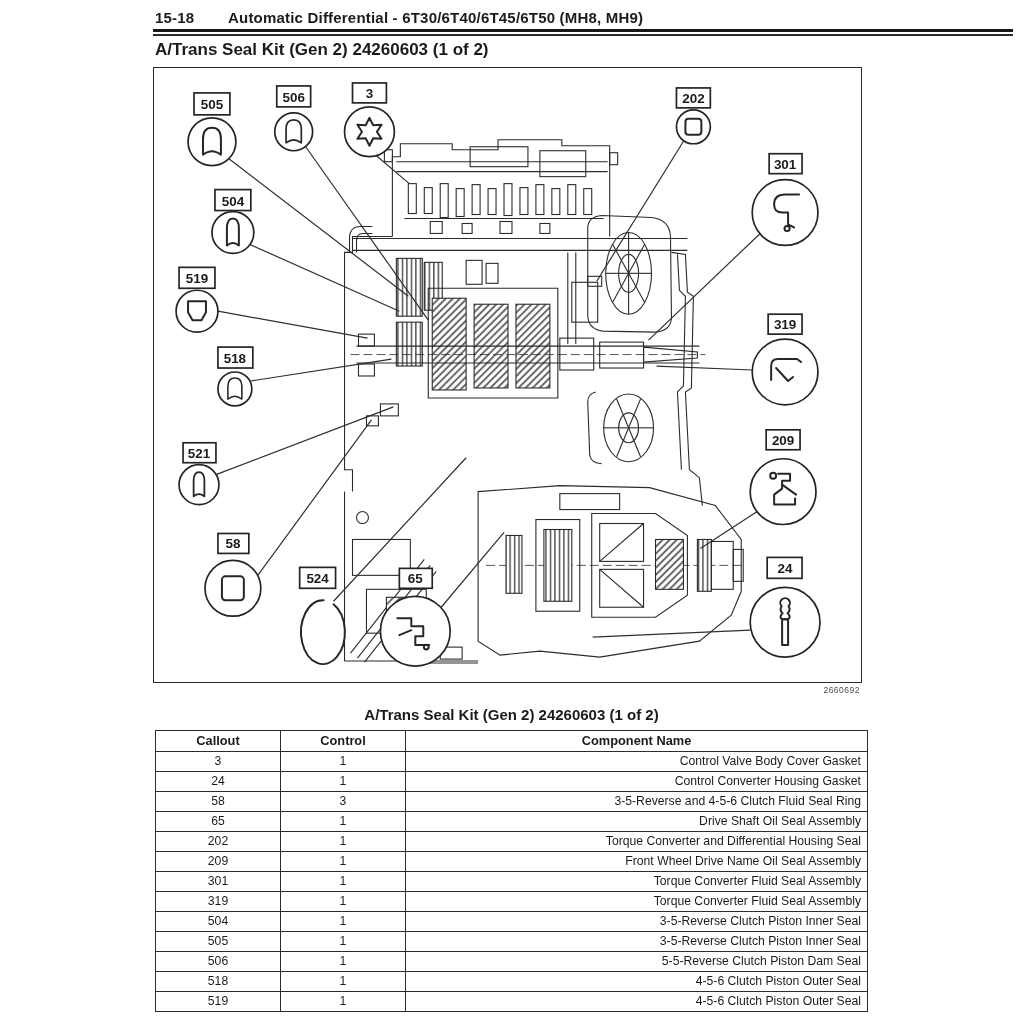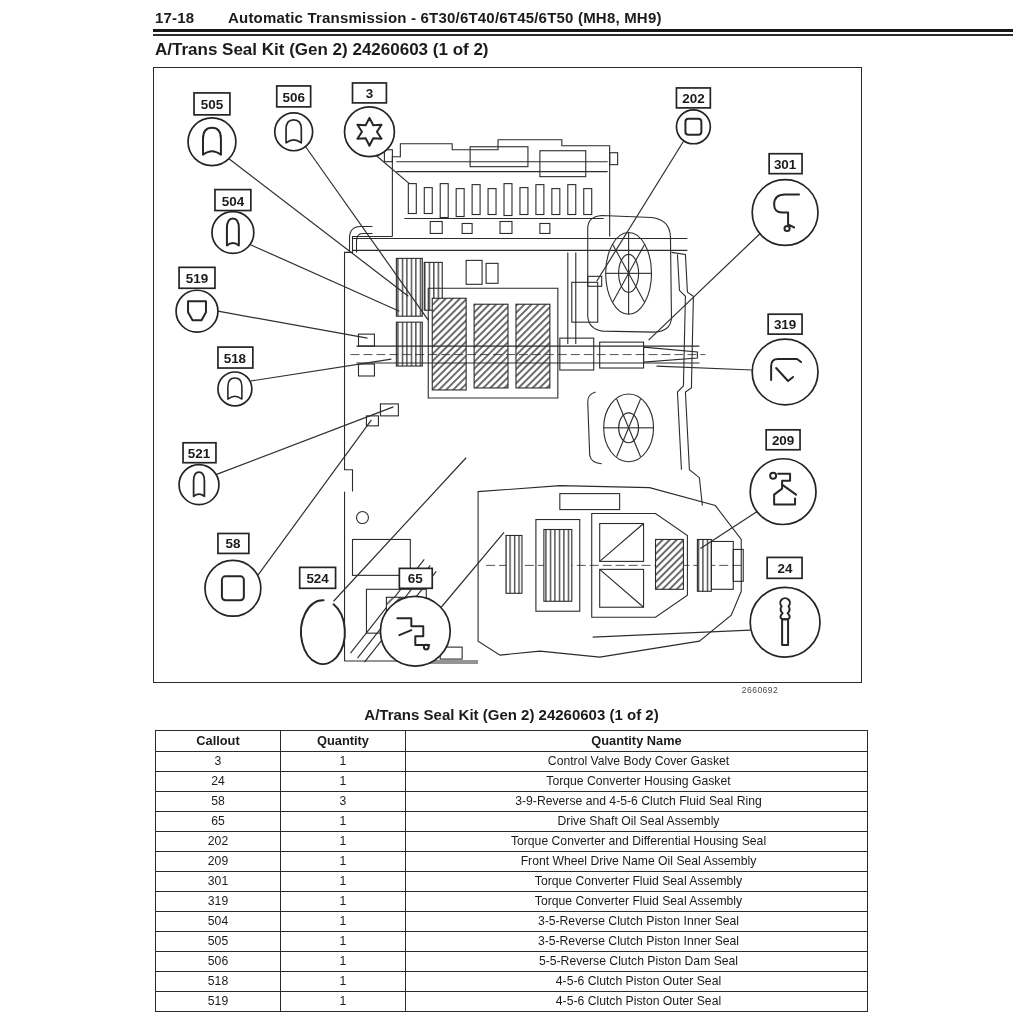--- a/index.html
+++ b/index.html
@@ -8,40 +8,40 @@
     font-family:"Liberation Sans", sans-serif;color:#1b1b1b;overflow:hidden;
   }
   .abs{position:absolute;}
   #hdr{left:155px;top:9px;width:858px;font-size:15px;font-weight:700;letter-spacing:.2px;white-space:nowrap;}
   #hdr .pn{display:inline-block;width:73px;}
   #rule1{left:153px;top:29px;width:860px;height:3px;background:#171717;}
   #rule2{left:153px;top:34px;width:860px;height:1.5px;background:#2c2c2c;}
   #figtitle{left:155px;top:40px;font-size:17px;font-weight:700;}
   #frame{left:153px;top:67px;width:709px;height:616px;border:1.8px solid #2a2a2a;box-sizing:border-box;background:#fff;}
   #frame svg{display:block;width:100%;height:100%;}
-  #figcode{left:660px;top:685px;width:200px;text-align:center;font-size:8.5px;color:#4a4a4a;letter-spacing:.5px;}
+  #figcode{left:660px;top:685px;width:200px;text-align:right;font-size:8.5px;color:#4a4a4a;letter-spacing:.5px;}
   #tbltitle{left:155px;top:706px;width:713px;text-align:center;font-size:15px;font-weight:700;}
   #parts{position:absolute;left:155px;top:730px;width:713px;border-collapse:collapse;table-layout:fixed;border:1.8px solid #222;}
   #parts th,#parts td{border:1.3px solid #2b2b2b;font-size:12.2px;line-height:1;height:19px;padding:0 6px;overflow:hidden;white-space:nowrap;}
   #parts th{font-size:12.8px;font-weight:700;height:20px;text-align:center;}
   #parts td.c{text-align:center;}
-  #parts td.l{text-align:center;padding-left:10px;margin-top:44px;}
+  #parts td.l{text-align:right;padding-left:10px;margin-top:44px;}
   
   .lin{stroke:#2b2b2b;fill:none;stroke-width:1.1;}
   .leader{stroke:#2f2f2f;stroke-width:1.2;fill:none;}
   .cocirc{stroke:#242424;stroke-width:1.7;fill:#ffffff;}
   .lblbox{stroke:#242424;stroke-width:1.7;fill:#ffffff;}
   .lbltxt{font-family:"Liberation Sans",sans-serif;font-size:13.5px;font-weight:700;fill:#1b1b1b;text-anchor:middle;}
   .icon{stroke:#262626;stroke-width:2;fill:none;stroke-linejoin:round;stroke-linecap:round;}
 </style>
 </head>
 <body>
 
 <div class="abs" id="hdr">
-  <span class="pn">17-18</span><span>Automatic Transmission - 6T30/6T40/6T45/6T50 (MH8, MH9)</span>
+  <span class="pn">15-18</span><span>Automatic Differential - 6T30/6T40/6T45/6T50 (MH8, MH9)</span>
 </div>
 <div class="abs" id="rule1"></div>
 <div class="abs" id="rule2"></div>
 
 <div class="abs" id="figtitle">A/Trans Seal Kit (Gen 2) 24260603 (1 of 2)</div>
 
 <div class="abs" id="frame">
 <svg viewBox="153 67 709 616" xmlns="http://www.w3.org/2000/svg">
   <defs>
     <pattern id="ph" patternUnits="userSpaceOnUse" width="5" height="5" patternTransform="rotate(45)">
@@ -297,39 +297,39 @@
 
 <table id="parts">
   <colgroup>
       <col style="width:125px">
       <col style="width:125px">
       <col>
     </colgroup>
   <thead>
     <tr>
       <th>Callout</th>
-      <th>Quantity</th>
-      <th>Quantity Name</th>
+      <th>Control</th>
+      <th>Component Name</th>
     </tr>
   </thead>
   <tbody>
     <tr>
         <td class="c">3</td>
         <td class="c">1</td>
         <td class="l">Control Valve Body Cover Gasket</td>
       </tr>
     <tr>
         <td class="c">24</td>
         <td class="c">1</td>
-        <td class="l">Torque Converter Housing Gasket</td>
+        <td class="l">Control Converter Housing Gasket</td>
       </tr>
     <tr>
         <td class="c">58</td>
         <td class="c">3</td>
-        <td class="l">3-9-Reverse and 4-5-6 Clutch Fluid Seal Ring</td>
+        <td class="l">3-5-Reverse and 4-5-6 Clutch Fluid Seal Ring</td>
       </tr>
     <tr>
         <td class="c">65</td>
         <td class="c">1</td>
         <td class="l">Drive Shaft Oil Seal Assembly</td>
       </tr>
     <tr>
         <td class="c">202</td>
         <td class="c">1</td>
         <td class="l">Torque Converter and Differential Housing Seal</td>

